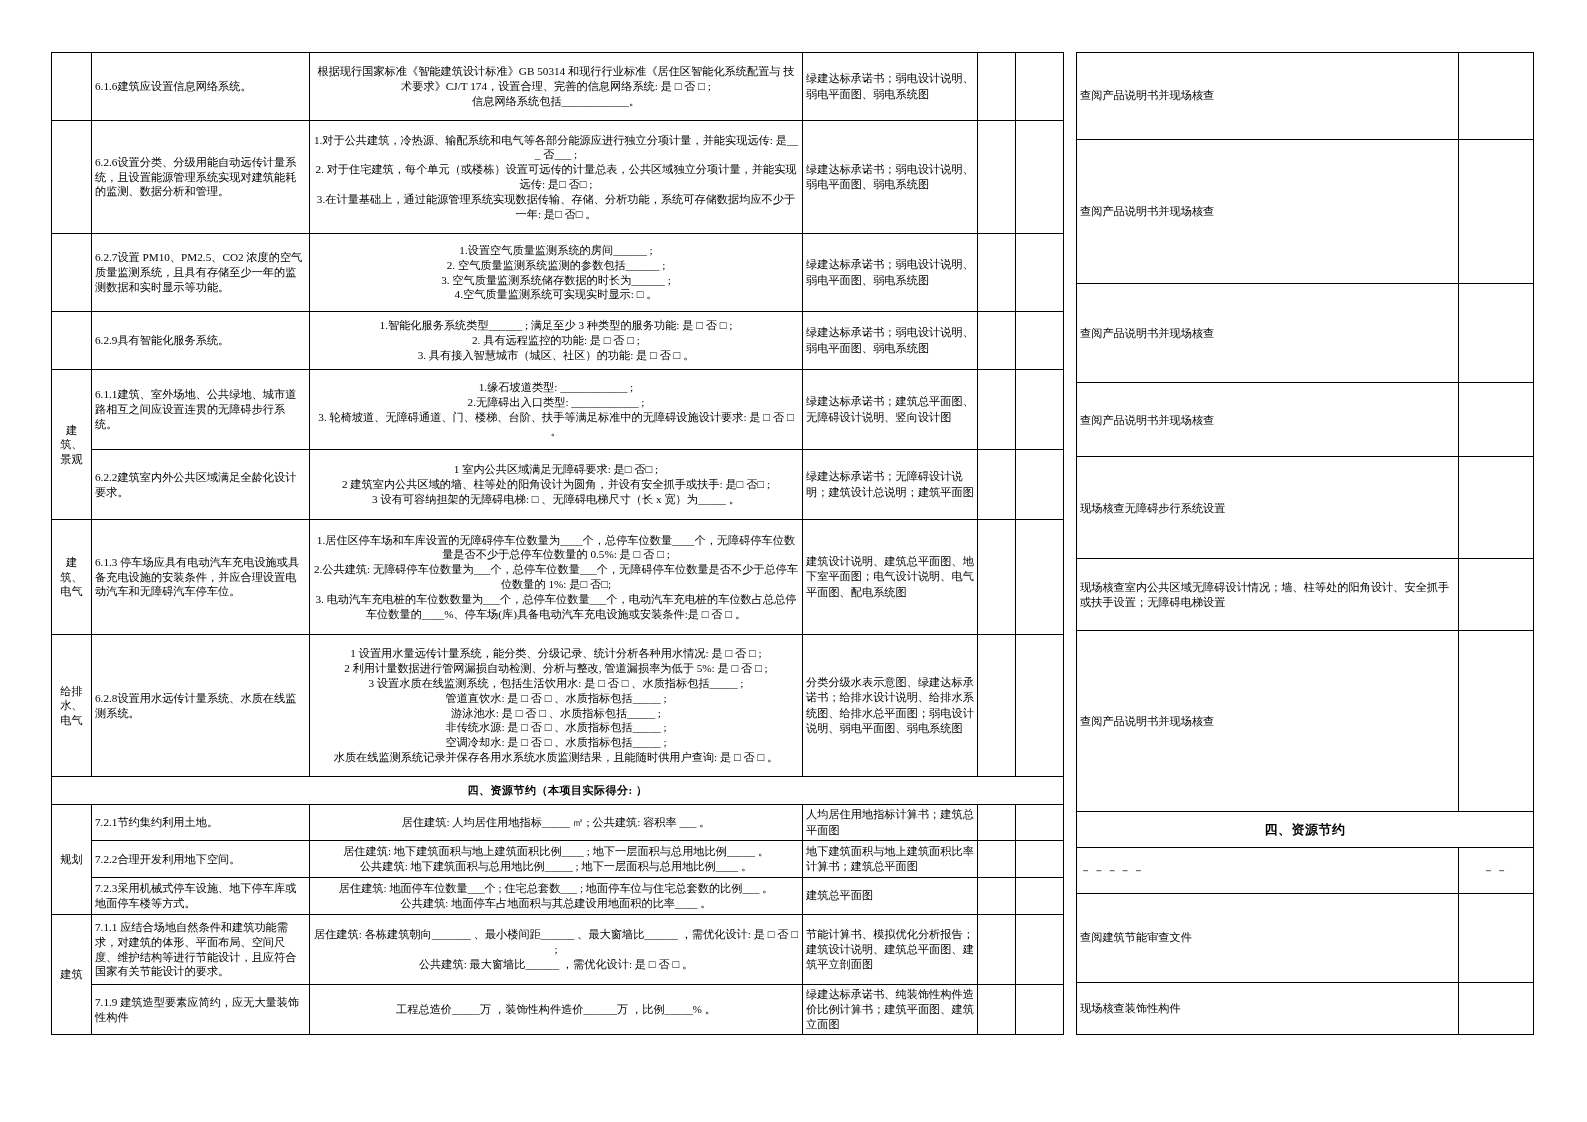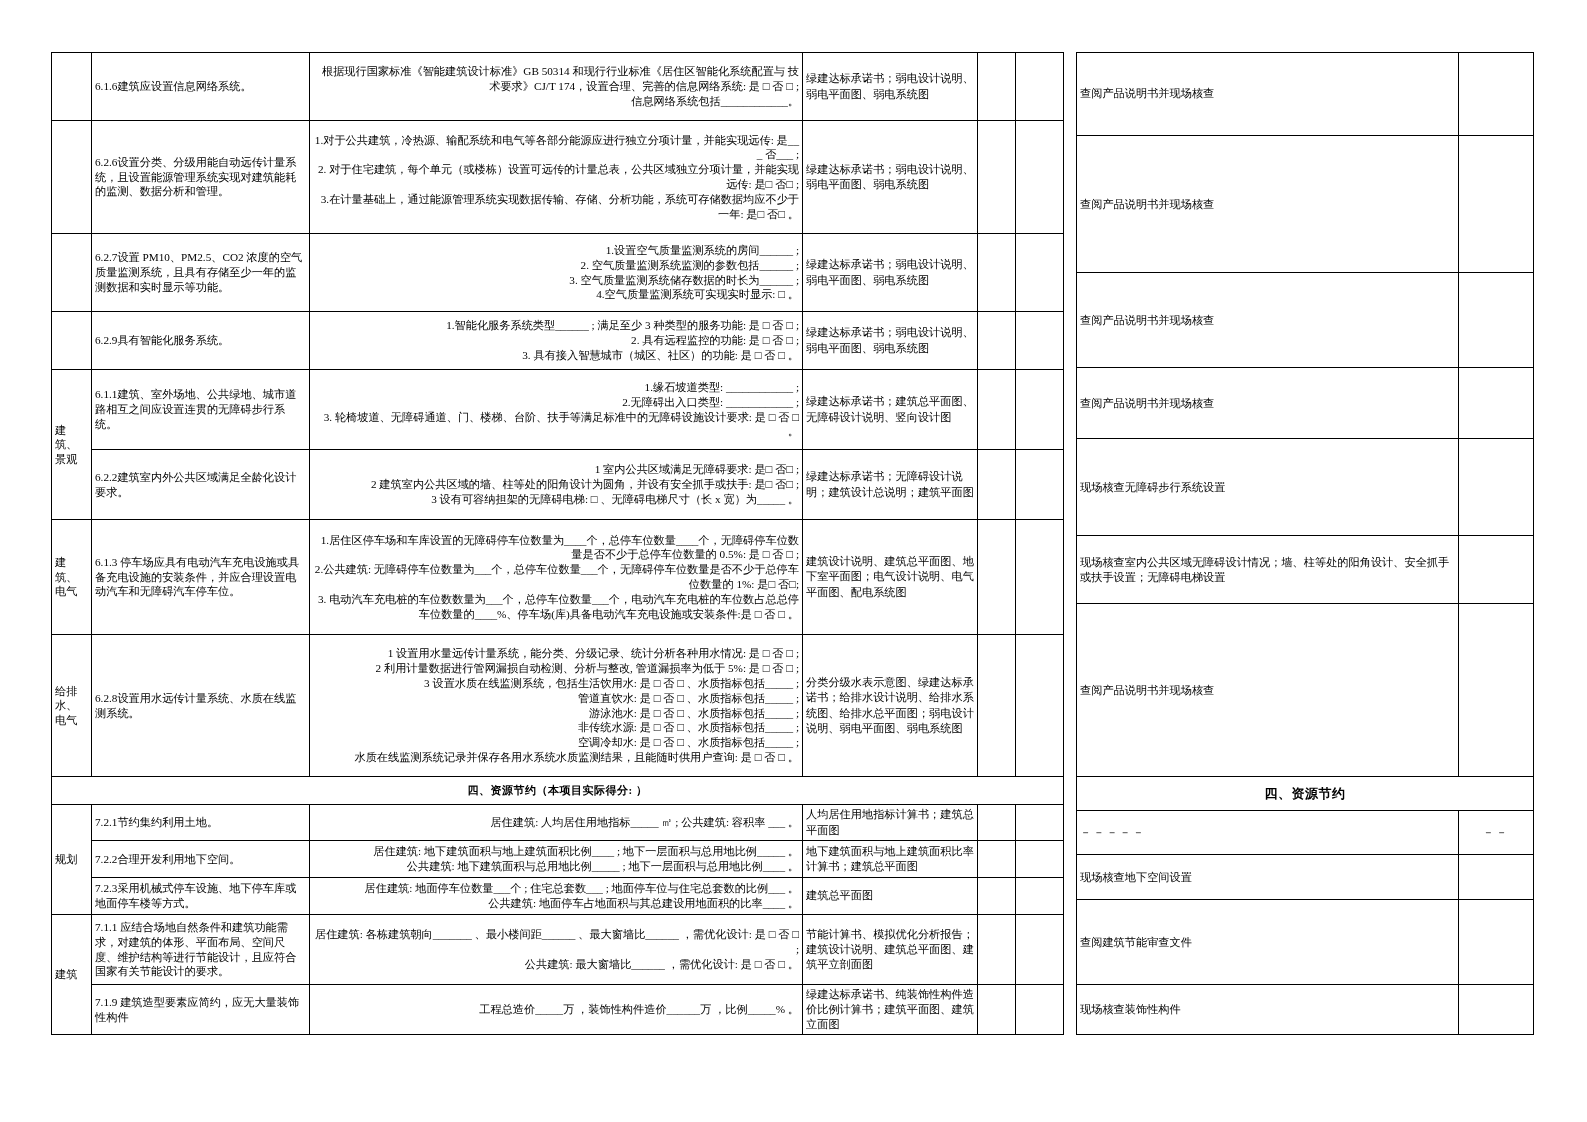--- a/index.html
+++ b/index.html
@@ -44,30 +44,30 @@
     overflow: hidden;
   }
 
   .t-left { width: 1012px; }
   .gap   { width: 12px; flex: 0 0 12px; }
   .t-right { width: 457px; }
 
   
   .c-cat   { width: 40px;  text-align: left; }
   .c-item  { width: 218px; text-align: left; }
-  .c-desc  { width: 493px; text-align: right; vertical-align: top; }
+  .c-desc  { width: 493px; text-align: center; vertical-align: top; }
   .c-mat   { width: 175px; text-align: left; vertical-align: middle; }
   .c-s1    { width: 38px; }
   .c-s2    { width: 48px; }
 
   
   .c-chk   { width: 382px; text-align: left; vertical-align: middle; }
   .c-s3    { width: 75px; }
 
-  .cat-cell { text-align: left; padding-left: 4px; line-height: 1.3; }
+  .cat-cell { text-align: center; padding-left: 4px; line-height: 1.3; }
   .mat { line-height: 1.35; }
 
   .section-row td {
     text-align: center;
     font-weight: bold;
     font-size: 11px;
     letter-spacing: 0.5px;
     padding: 6px 0;
   }
   .section-row-right td {
@@ -273,24 +273,20 @@
           <td class="c-chk">查阅产品说明书并现场核查</td>
           <td></td>
         </tr>
         <tr class="section-row-right" style="height:28px">
           <td colspan="2">四、资源节约</td>
         </tr>
         <tr style="height:36px">
           <td class="c-chk dash">－－－－－</td>
           <td class="center dash">－－</td>
         </tr>
-        <tr style="height:37px">
-          <td class="c-chk">现场核查地下空间设置</td>
-          <td></td>
-        </tr>
         <tr style="height:70px">
           <td class="c-chk">查阅建筑节能审查文件</td>
           <td></td>
         </tr>
         <tr style="height:41px">
           <td class="c-chk">现场核查装饰性构件</td>
           <td></td>
         </tr>
       </tbody>
     </table>

